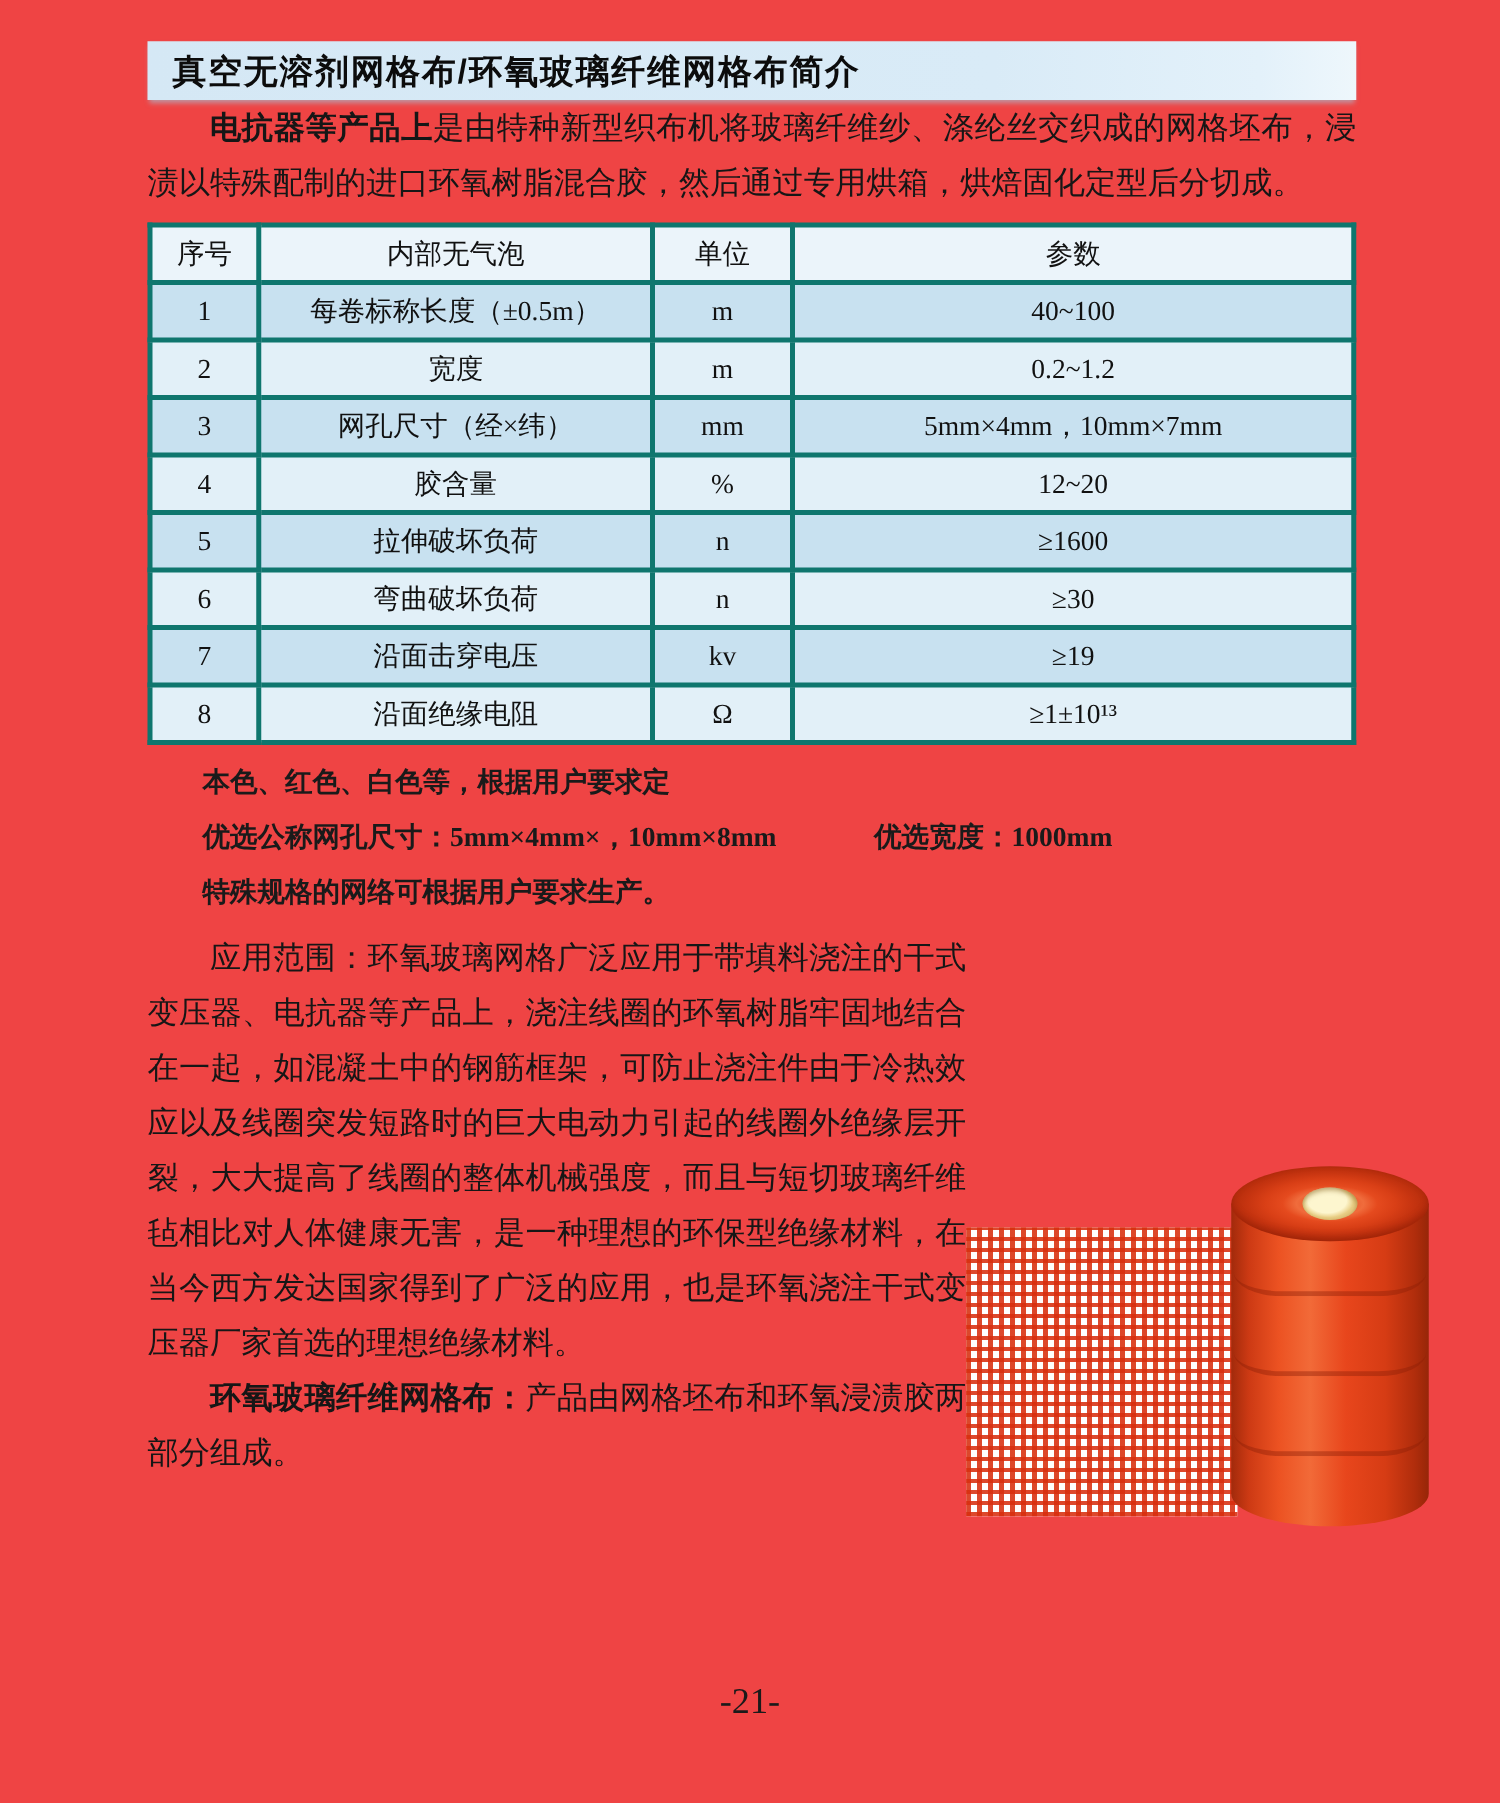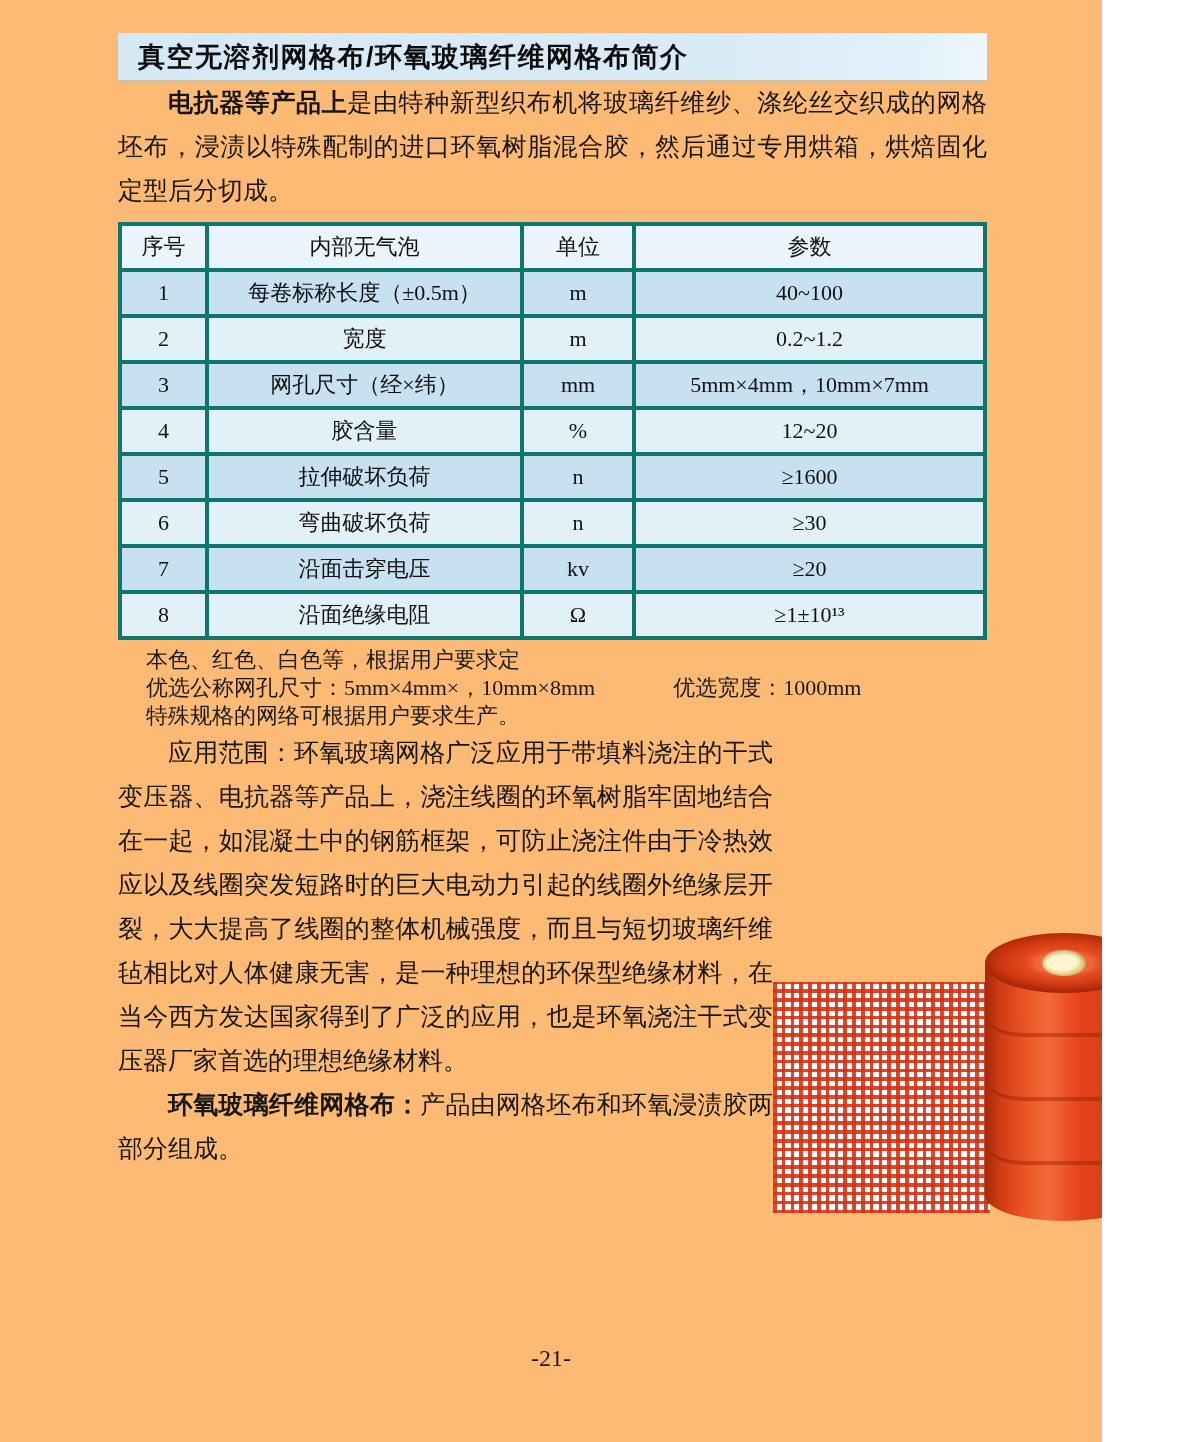--- a/index.html
+++ b/index.html
@@ -1,19 +1,19 @@
 <!DOCTYPE html>
 <html><head>
 <meta charset="utf-8">
 <style>
   html,body { margin:0; padding:0; background:#ffffff; }
   .page {
     position:relative;
-    width:1102px; height:1442px;
-    background:#fdba74;
+    width:1200px; height:1442px;
+    background:#ef4444;
     font-family:"Liberation Sans", sans-serif;
     color:#141414;
     overflow:hidden;
   }
   .content { padding:33px 115px 0 118px; }
 
   
   .title-banner {
     height:47px;
     background:linear-gradient(90deg,#d5e8f5 0%,#d9ebf7 70%,#e3f1fa 92%,#eef7fc 100%);
@@ -58,21 +58,21 @@
   table.spec-table tbody tr:nth-child(odd)  td { background:#c8e1f0; }
   table.spec-table tbody tr:nth-child(even) td { background:#e2f0f8; }
 
   
   .notes {
     margin:6px 0 0 28px;
     font-family:"Liberation Serif", serif;
     font-size:22px; line-height:28px;
     color:#1a1a1a;
   }
-  .notes p { margin:0; }
+  .notes p { margin:16px;font-weight:bold; }
   .notes .gap { margin-left:78px; }
 
   
   .mesh-fig {
     position:absolute; left:773px; top:982px;
     width:217px; height:231px;
     background-color:#fefefe;
     background-image:
       repeating-linear-gradient(0deg,  rgba(216,46,14,0.88) 0px, rgba(216,46,14,0.88) 3.5px, transparent 3.5px, transparent 8.8px),
       repeating-linear-gradient(90deg, rgba(216,46,14,0.88) 0px, rgba(216,46,14,0.88) 3.5px, transparent 3.5px, transparent 8.8px);
@@ -102,21 +102,21 @@
     border-radius:50%;
     background:radial-gradient(ellipse at 45% 40%, #fdf6cf 0%, #fdf6cf 45%, #e9cf86 62%, #caa85c 100%);
     box-shadow:inset 0 2px 4px rgba(120,80,10,0.5);
   }
 
   
   .page-num {
     position:absolute; top:1345px; left:0; right:0;
     text-align:center;
     font-family:"Liberation Serif", serif;
-    font-size:24px; color:#1a1a1a;
+    font-size:29px; color:#1a1a1a;
   }
 </style>
 </head>
 <body>
 
 <div class="page">
   <div class="content">
 
     <div class="title-banner">
       <h1>真空无溶剂网格布/环氧玻璃纤维网格布简介</h1>
@@ -174,21 +174,21 @@
         <tr>
           <td>6</td>
           <td>弯曲破坏负荷</td>
           <td>n</td>
           <td>≥30</td>
         </tr>
         <tr>
           <td>7</td>
           <td>沿面击穿电压</td>
           <td>kv</td>
-          <td>≥20</td>
+          <td>≥19</td>
         </tr>
         <tr>
           <td>8</td>
           <td>沿面绝缘电阻</td>
           <td>Ω</td>
           <td>≥1±10¹³</td>
         </tr>
       </tbody>
     </table>
 

